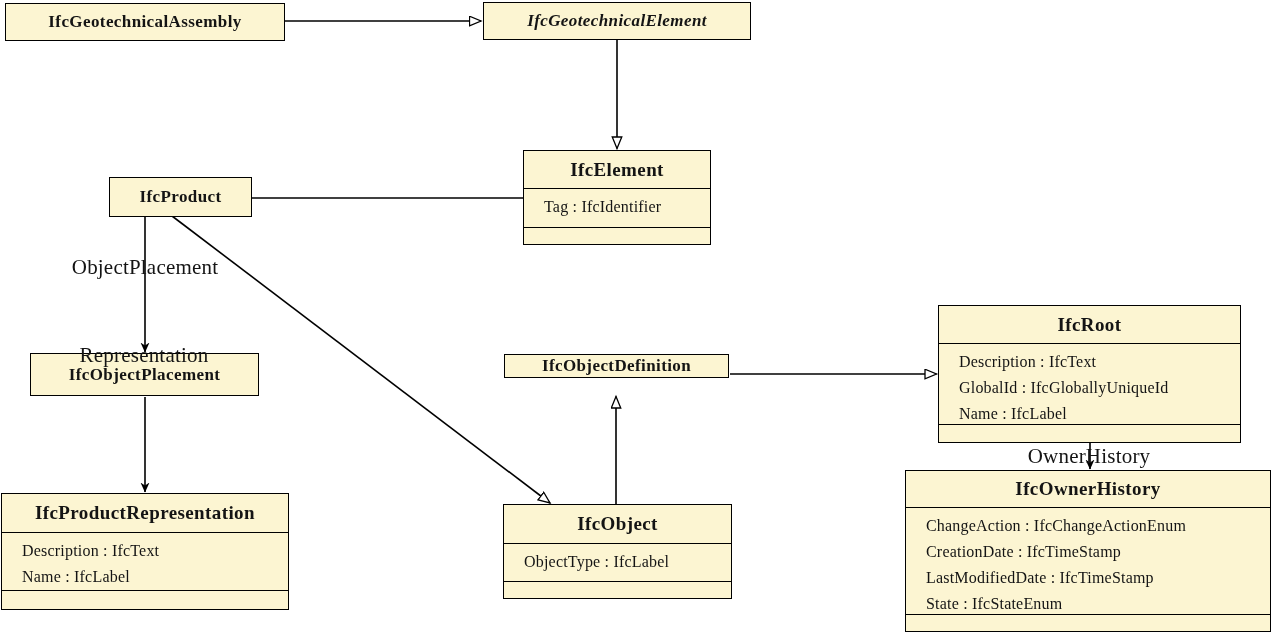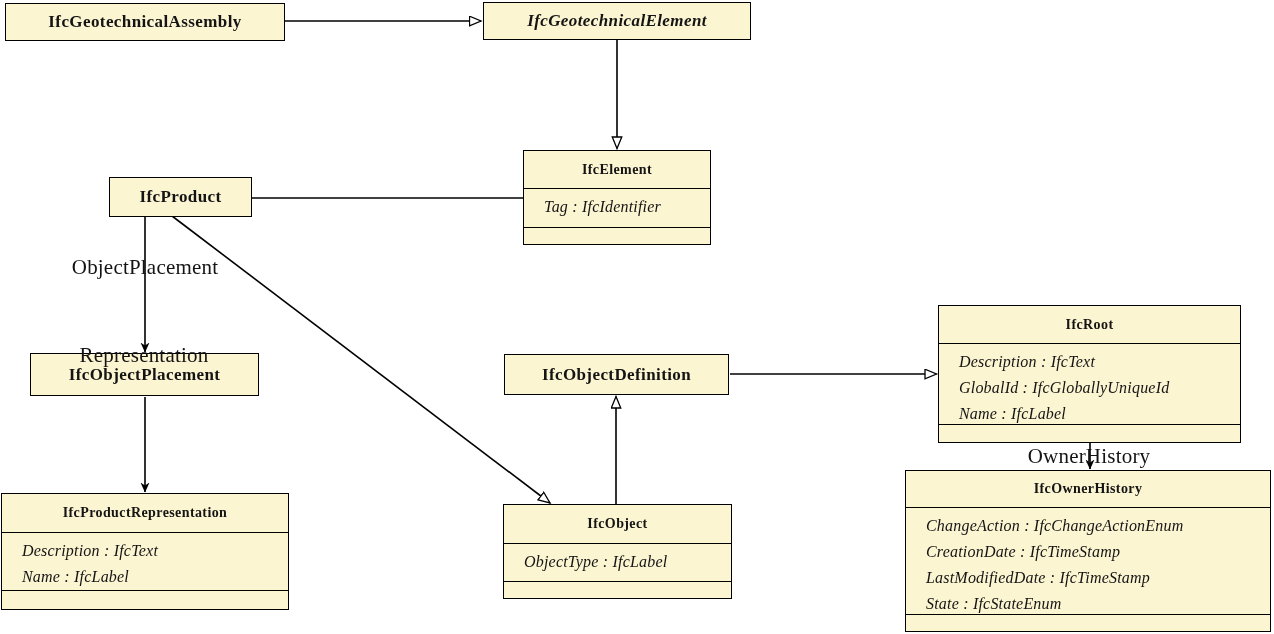--- a/index.html
+++ b/index.html
@@ -10,24 +10,24 @@
     font-family:"Liberation Serif","DejaVu Serif",serif;
     color:var(--text);
     padding-left:24px;
   }
   svg.edges { position:absolute; left:0; top:0; z-index:1; }
   .box {
     position:absolute; z-index:2; box-sizing:border-box;
     background:var(--fill); border:1.5px solid var(--line);
   }
   .sec { box-sizing:border-box; }
-  .sec + .sec { border-top:1.5px solid var(--line);font-style:italic; }
+  .sec + .sec { border-top:1.5px solid var(--line); }
   .sec.title {
     display:flex; align-items:center; justify-content:center;
-    font-weight:bold; font-size:14px; letter-spacing:0.4px; white-space:nowrap;
+    font-weight:bold; font-size:19px; letter-spacing:0.4px; white-space:nowrap;
   }
   .sec.attrs { padding:5px 6px 4px 20px; font-size:16px; letter-spacing:0.2px; }
   .attr { line-height:26px; white-space:nowrap; }
   .single {
     display:flex; align-items:center; justify-content:center;
     font-weight:bold; font-size:17px; letter-spacing:0.4px; white-space:nowrap;
   }
   .edge-label {
     position:absolute; z-index:3; transform:translate(-50%,-50%);
     font-size:21px; letter-spacing:0.2px; white-space:nowrap; color:var(--text);
@@ -93,21 +93,21 @@
 
   <div class="box" style="left:1px;top:493px;width:288px;height:117px;">
     <div class="sec title" style="height:38px;">IfcProductRepresentation</div>
     <div class="sec attrs" style="height:58px;">
       <div class="attr">Description : IfcText</div>
       <div class="attr">Name : IfcLabel</div>
     </div>
     <div class="sec" style="height:21px;"></div>
   </div>
 
-  <div class="box single" style="left:504px;top:354px;width:225px;height:41px;">
+  <div class="box single" style="left:504px;top:354px;width:225px;height:24px;">
     <span>IfcObjectDefinition</span>
   </div>
 
   <div class="box" style="left:503px;top:504px;width:229px;height:95px;">
     <div class="sec title" style="height:38px;">IfcObject</div>
     <div class="sec attrs" style="height:38px;">
       <div class="attr">ObjectType : IfcLabel</div>
     </div>
     <div class="sec" style="height:19px;"></div>
   </div>

